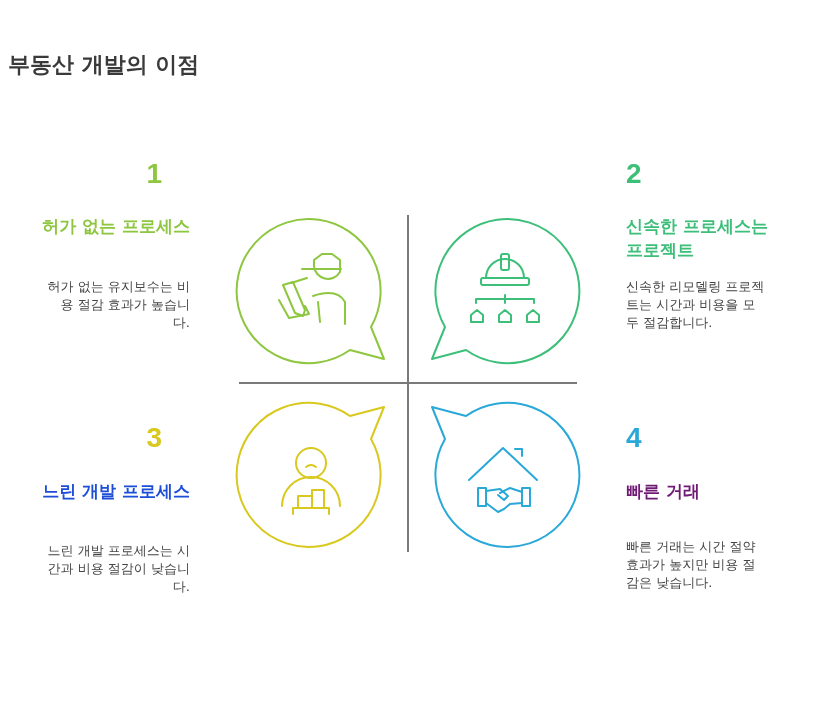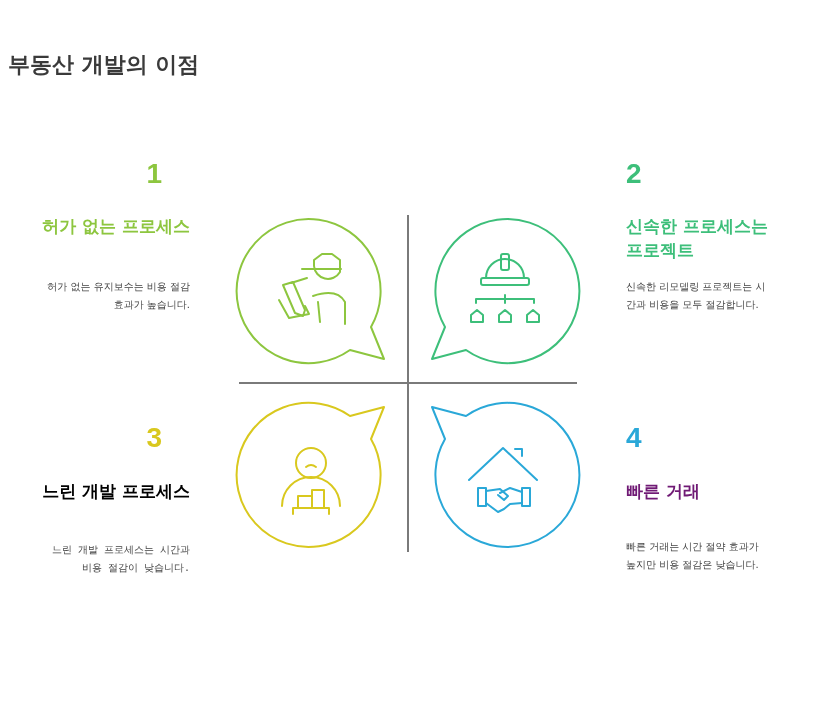--- a/index.html
+++ b/index.html
@@ -2,42 +2,42 @@
 <html><head>
 <meta charset="utf-8">
 <style>
   html, body { margin: 0; padding: 0; background: #ffffff; }
   body { width: 816px; height: 708px; position: relative; overflow: hidden;
          font-family: "DejaVu Sans", "Liberation Sans", sans-serif; }
   .title { position: absolute; left: 8px; top: 50px; width: 785px; text-align: left;
            font-size: 22px; font-weight: bold; color: #3a3a3a; }
   .num { position: absolute; font-size: 28px; font-weight: bold; font-family: "Liberation Sans", sans-serif; }
   .heading { position: absolute; font-size: 17px; font-weight: bold; line-height: 24px; width: 150px; }
-  .desc { position: absolute; font-size: 10px; color: #444; line-height: 18px; width: 150px; }
+  .desc { position: absolute; font-size: 13px; color: #444; line-height: 18px; width: 150px; }
   .right-align { text-align: right; }
   .left-align { text-align: left; }
   .divider { position: absolute; background: #7a7a7a; }
   svg.bubble { position: absolute; overflow: visible; }
 </style>
 </head>
 <body>
 
 <div class="title">부동산 개발의 이점</div>
 
 <div class="num right-align" style="left:40px; top:158px; width:122px; color:#8dc63f;">1</div>
 <div class="heading right-align" style="left:40px; top:214px; width:150px; color:#8dc63f;">허가 없는 프로세스</div>
 <div class="desc right-align" style="left:46px; top:278px; width:144px;">허가 없는 유지보수는 비용 절감 효과가 높습니다.</div>
 
 <div class="num left-align" style="left:626px; top:158px; color:#3dbf7a;">2</div>
 <div class="heading left-align" style="left:626px; top:214px; width:145px; color:#3dbf7a;">신속한 프로세스는 프로젝트</div>
 <div class="desc left-align" style="left:626px; top:278px; width:140px;">신속한 리모델링 프로젝트는 시간과 비용을 모두 절감합니다.</div>
 
 <div class="num right-align" style="left:40px; top:422px; width:122px; color:#d9c81e;">3</div>
-<div class="heading right-align" style="left:40px; top:479px; width:150px; color:#000000;">느린 개발 프로세스</div>
-<div class="desc right-align" style="left:46px; top:542px; width:144px;font-family:Liberation Mono, monospace;">느린 개발 프로세스는 시간과 비용 절감이 낮습니다.</div>
+<div class="heading right-align" style="left:40px; top:479px; width:150px; color:#1d4ed8;">느린 개발 프로세스</div>
+<div class="desc right-align" style="left:46px; top:542px; width:144px;">느린 개발 프로세스는 시간과 비용 절감이 낮습니다.</div>
 
 <div class="num left-align" style="left:626px; top:422px; color:#2aa8d8;">4</div>
 <div class="heading left-align" style="left:626px; top:479px; width:145px; color:#701a75;">빠른 거래</div>
 <div class="desc left-align" style="left:626px; top:538px; width:140px;">빠른 거래는 시간 절약 효과가 높지만 비용 절감은 낮습니다.</div>
 
 <div class="divider" style="left:239px; top:382px; width:338px; height:2px;"></div>
 <div class="divider" style="left:407px; top:215px; width:2px; height:337px;"></div>
 
 <svg class="bubble" width="816" height="708" style="left:0;top:0;" viewBox="0 0 816 708">
   <g fill="none" stroke="#8dc63f" stroke-width="2" stroke-linejoin="round" stroke-linecap="round">

